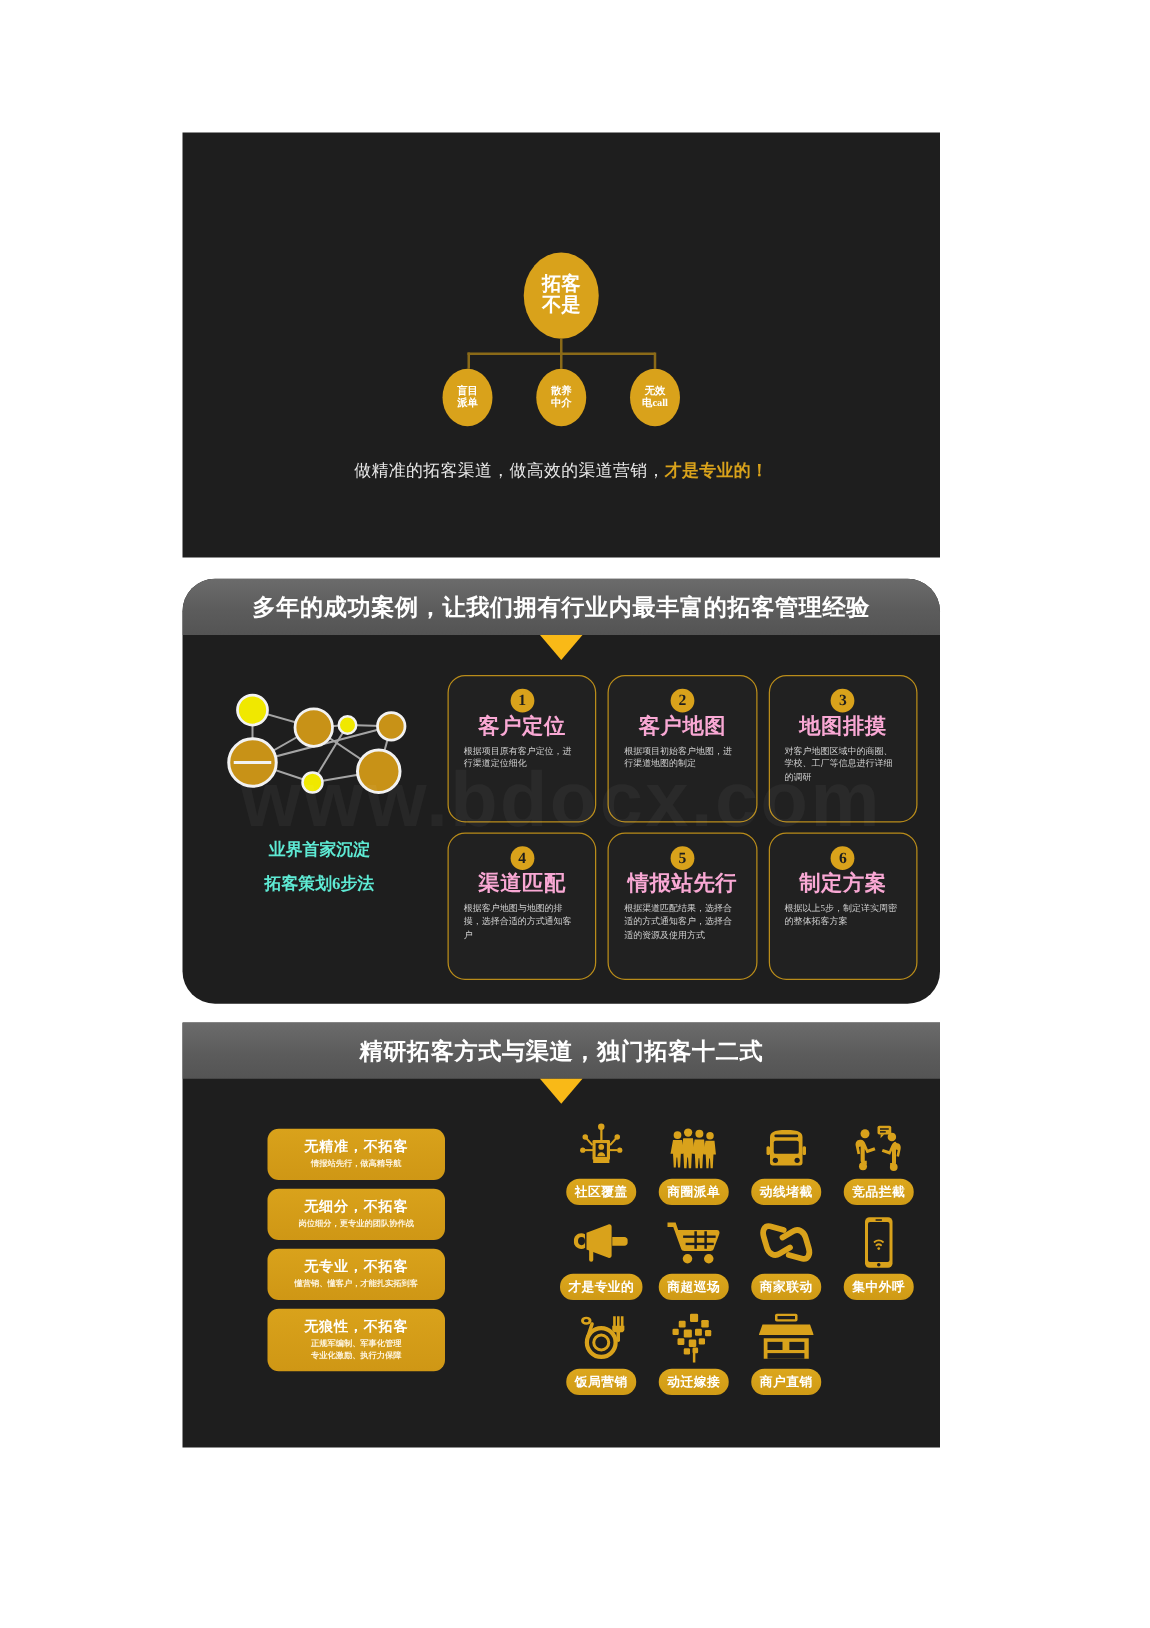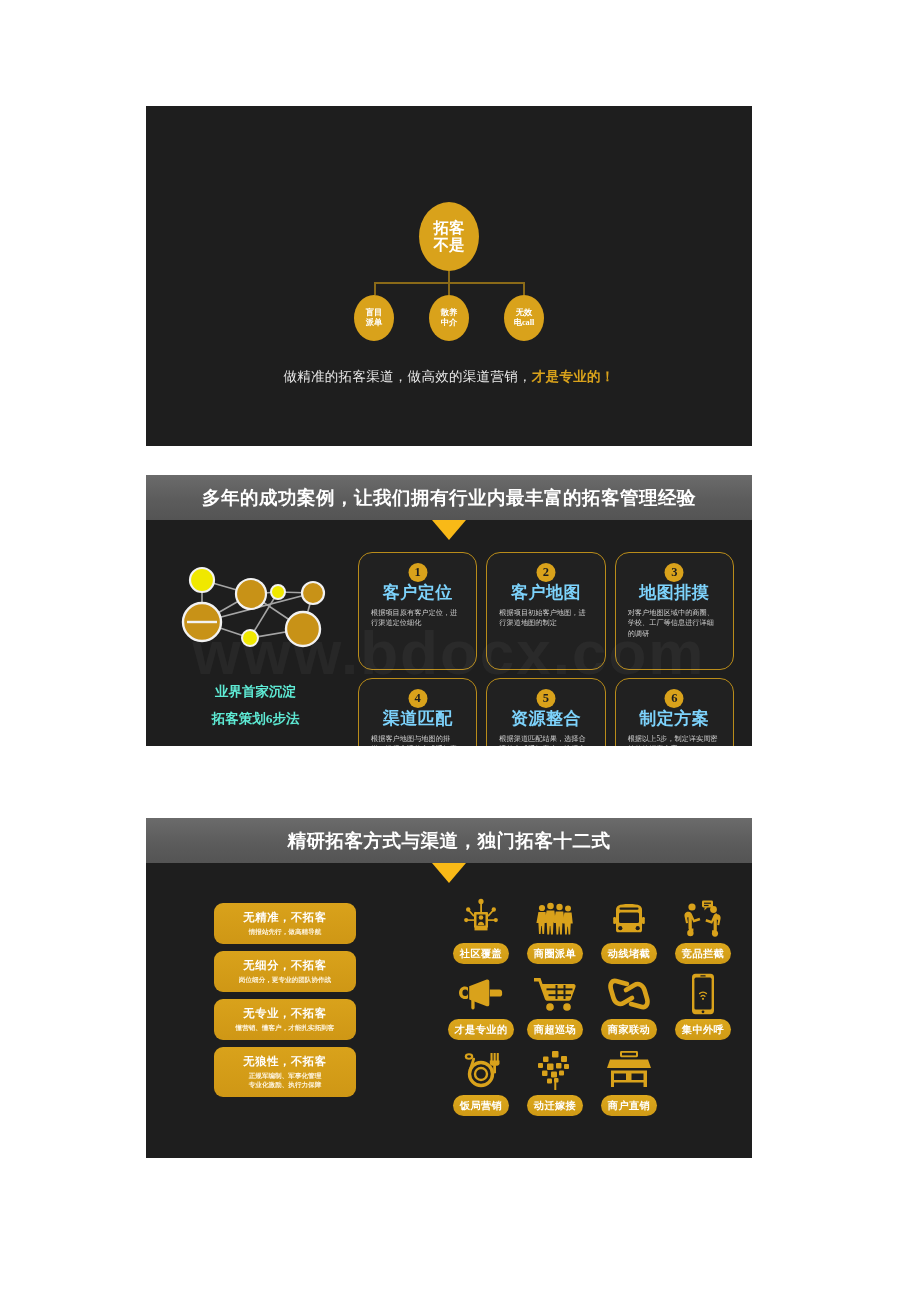--- a/index.html
+++ b/index.html
@@ -13,21 +13,21 @@
 
   
   .slide {
     position: absolute;
     left: 146px;
     width: 606px;
     background: #1e1e1e;
     overflow: hidden;
   }
   #slide1 { top: 106px; height: 340px; }
-  #slide2 { top: 475px; height: 271px; }
+  #slide2 { top: 463px; height: 340px; border-radius: 26px; }
   #slide3 { top: 818px; height: 340px; }
 
   .sl-header {
     height: 45px;
     background: linear-gradient(to bottom, #6b6b6b 0%, #5c5c5c 55%, #545454 100%);
     display: flex; align-items: center; justify-content: center;
     position: relative;
   }
   .sl-header .htitle {
     color: #ffffff;
@@ -138,21 +138,21 @@
     font-weight: bold;
     font-size: 12.5px;
     display: flex; align-items: center; justify-content: center;
   }
   .step-title {
     margin-top: 6px;
     text-align: center;
     font-family: "Liberation Serif", serif;
     font-weight: bold;
     font-size: 17px;
-    color: #7dd3fc;
+    color: #f9a8d4;
     letter-spacing: 0.5px;
   }
   .step-desc {
     margin-top: 4px;
     font-family: "Liberation Serif", serif;
     font-size: 7.2px;
     color: #cfcfcf;
     line-height: 1.45;
     text-align: left;
     padding: 0 2px;
@@ -331,21 +331,21 @@
           <div class="step-title">地图排摸</div>
           <div class="step-desc">对客户地图区域中的商圈、学校、工厂等信息进行详细的调研</div>
         </div>
         <div class="step-card">
           <div class="step-num">4</div>
           <div class="step-title">渠道匹配</div>
           <div class="step-desc">根据客户地图与地图的排摸，选择合适的方式通知客户</div>
         </div>
         <div class="step-card">
           <div class="step-num">5</div>
-          <div class="step-title">资源整合</div>
+          <div class="step-title">情报站先行</div>
           <div class="step-desc">根据渠道匹配结果，选择合适的方式通知客户，选择合适的资源及使用方式</div>
         </div>
         <div class="step-card">
           <div class="step-num">6</div>
           <div class="step-title">制定方案</div>
           <div class="step-desc">根据以上5步，制定详实周密的整体拓客方案</div>
         </div>
       </div>
 
     </div>

